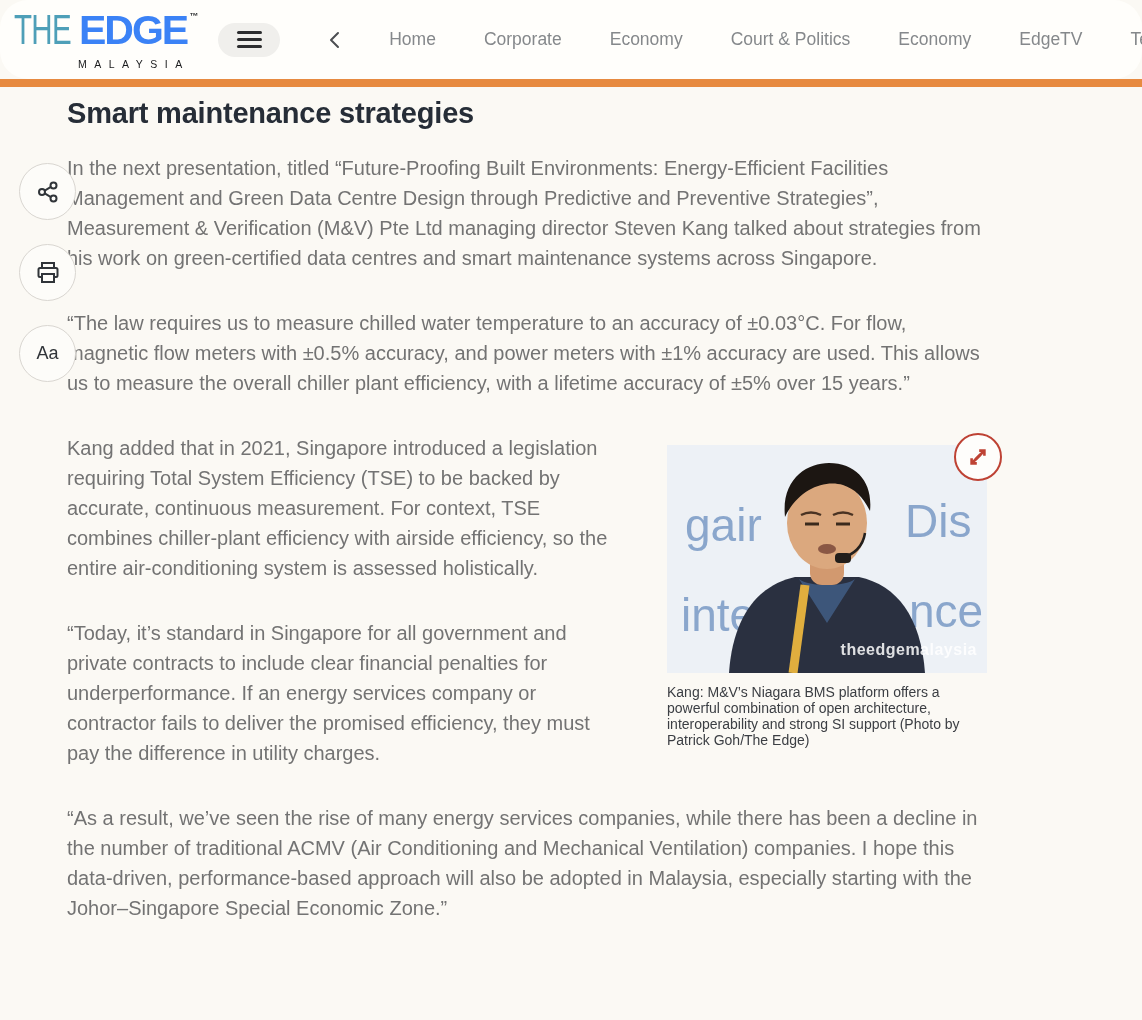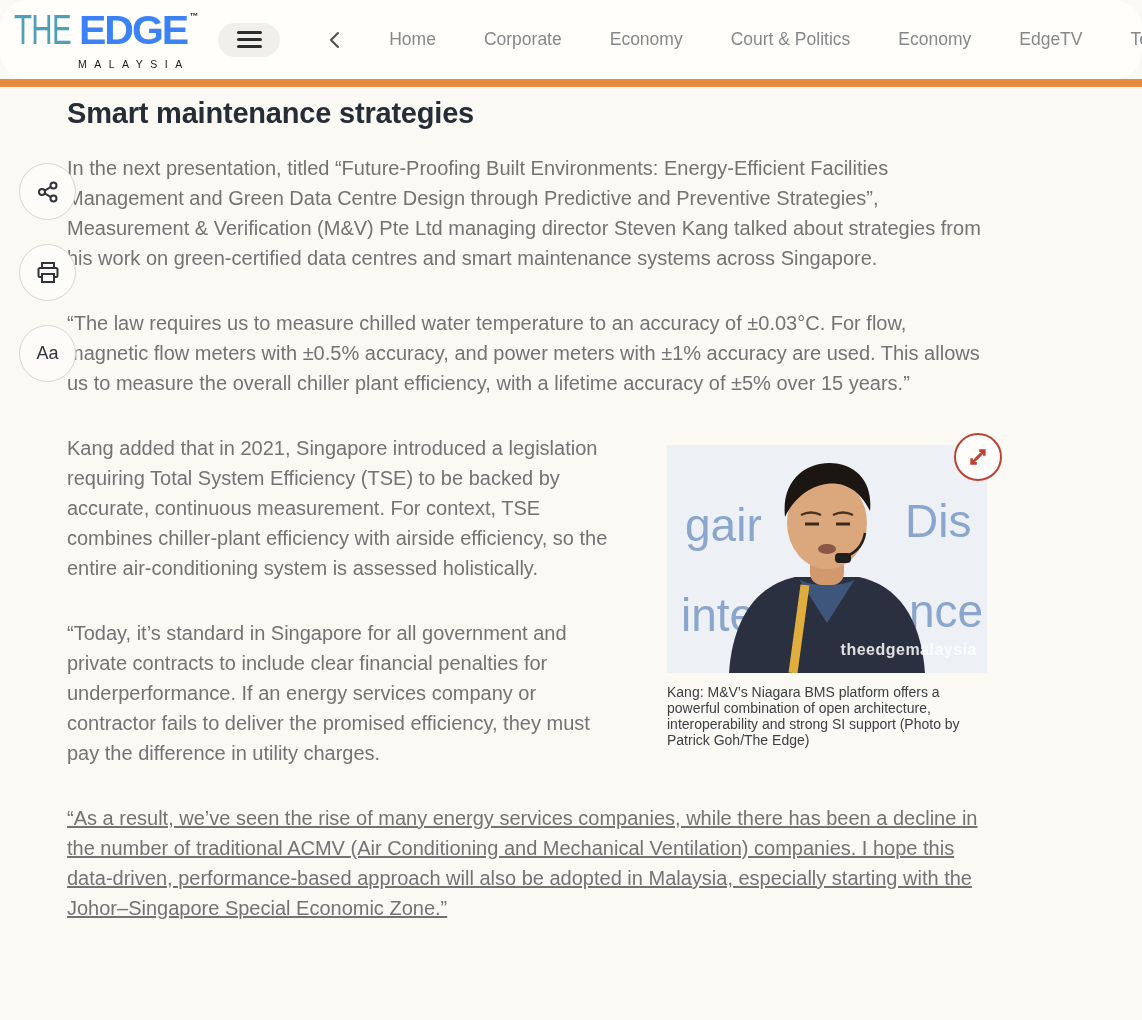--- a/index.html
+++ b/index.html
@@ -127,21 +127,21 @@
     color: #262d37;
     letter-spacing: -0.2px;
     margin-bottom: 23px;
   }
   .article p {
     font-size: 20px;
     line-height: 30px;
     color: #737373;
     margin-bottom: 35px;
   }
-  .article p.final { clear: right; margin-bottom: 0; text-decoration: underline; }
+  .article p.final { clear: right; margin-bottom: 0; }
 
   
   .article-figure {
     float: right;
     width: 320px;
     margin: 12px 0 0 40px;
     position: relative;
   }
   .photo-frame { width: 320px; height: 228px; display: block; }
   .photo-watermark {

